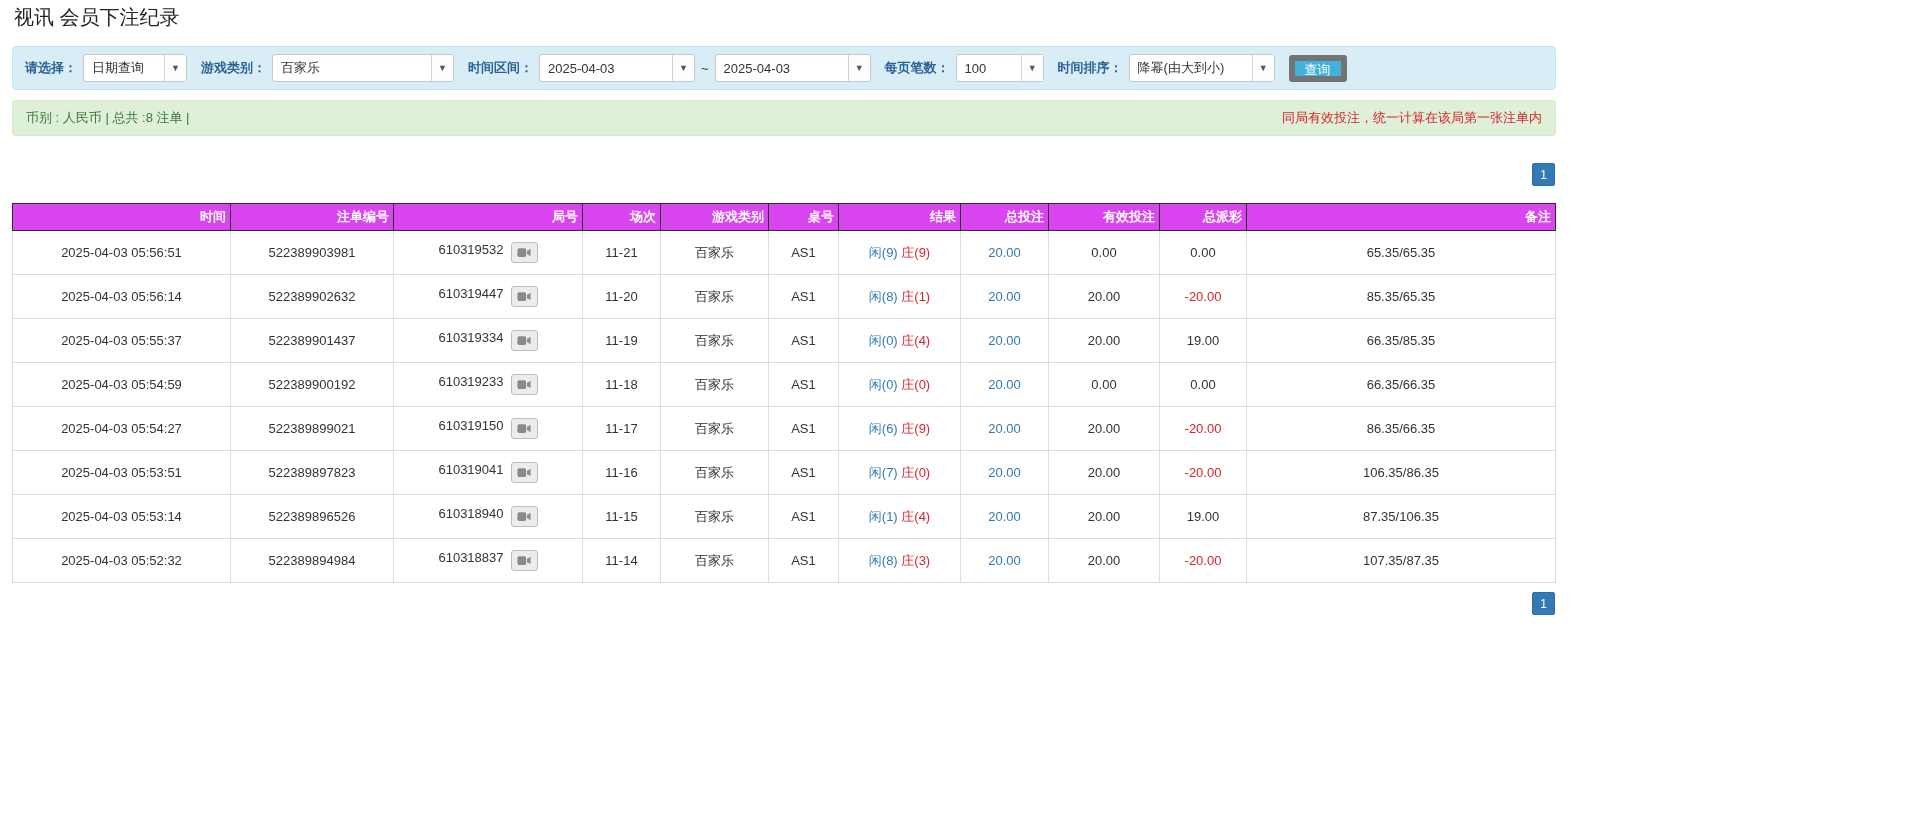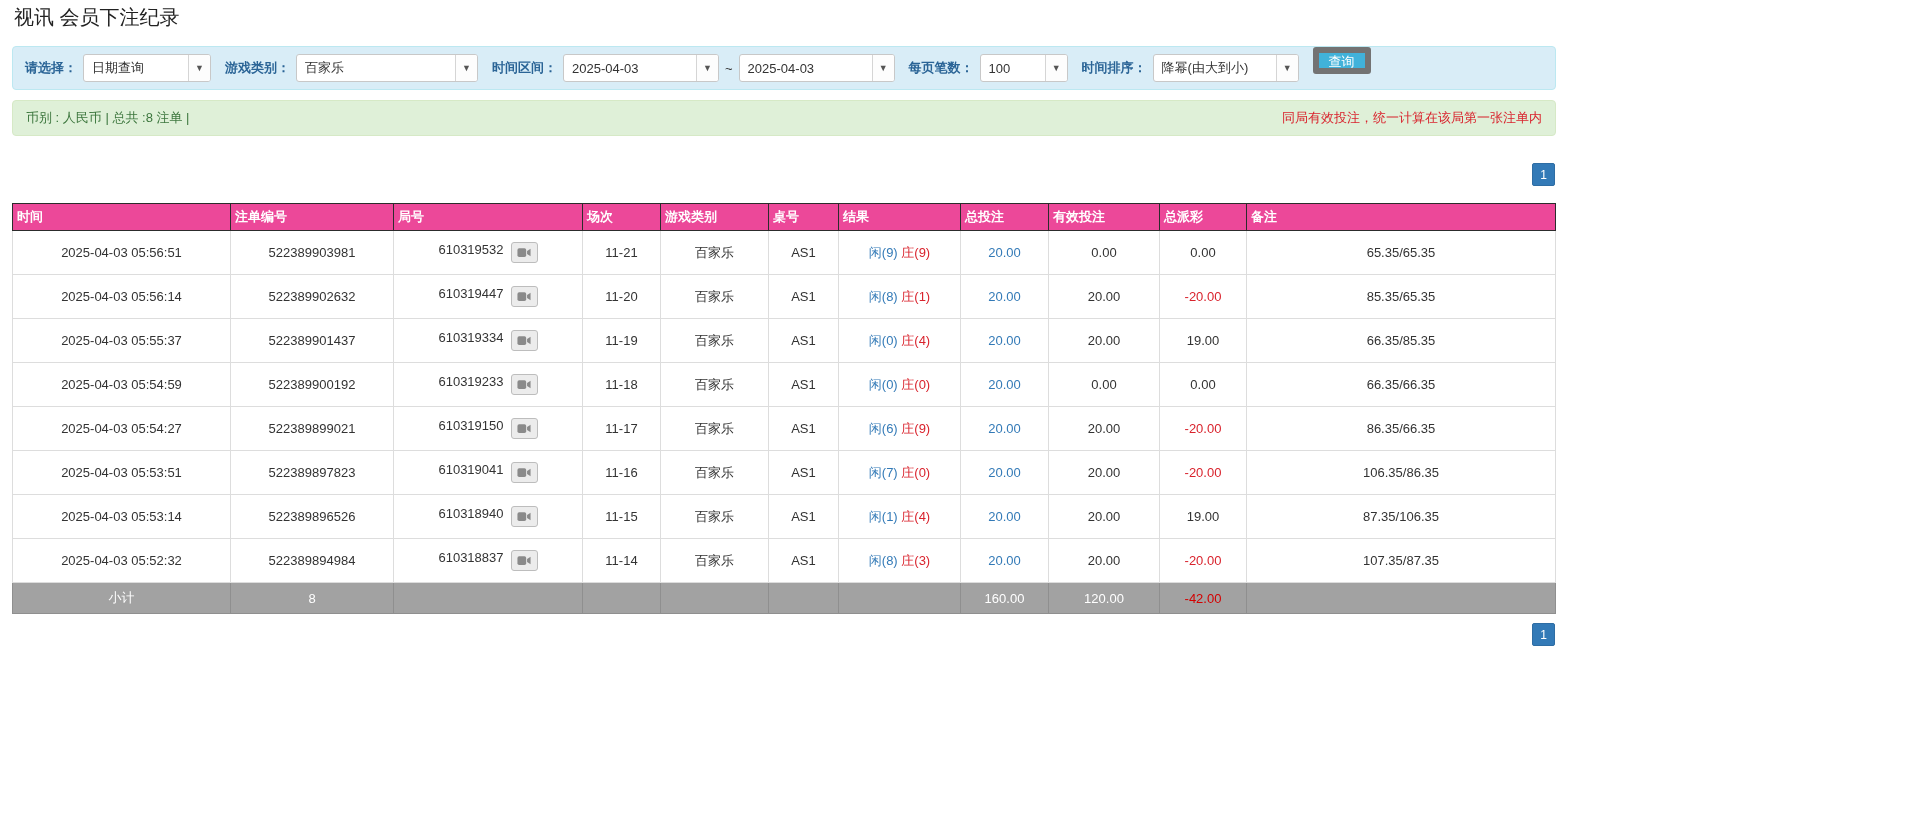--- a/index.html
+++ b/index.html
@@ -9,38 +9,38 @@
     font-family: "Liberation Sans", "DejaVu Sans", sans-serif;
     font-size: 13px; color: #333;
   }
   .page { width: 1544px; margin: 4px 0 0 12px; }
 
   .title { font-size: 20px; font-weight: 400; color: #222; margin: 0 0 15px 2px; }
 
   
   .filter-bar {
     background: #d9edf7; border: 1px solid #bce8f1; border-radius: 4px;
-    height: 44px; display: flex; padding: 0 12px; gap: 14px;
+    height: 44px; display: flex; align-items: center; padding: 0 12px; gap: 14px;
   }
   .filter-item { display: flex; align-items: center; gap: 6px; }
   .flabel { color: #2a6496; font-weight: bold; font-size: 13px; white-space: nowrap; }
   .combo {
     display: flex; align-items: stretch; background: #fff;
     border: 1px solid #c8c8c8; border-radius: 3px; height: 28px; overflow: hidden;
   }
   .combo-text {
     padding: 0 8px; display: flex; align-items: center;
     font-size: 13px; color: #333; flex: 1; white-space: nowrap; overflow: hidden;
   }
   .combo-btn {
     width: 22px; border-left: 1px solid #d5d5d5; background: #fdfdfd;
     display: flex; align-items: center; justify-content: center;
     color: #555; font-size: 9px; cursor: pointer; flex: none;
   }
-  .w-query { width: 128px; } .w-game { width: 182px; } .w-date { width: 156px; }
+  .w-query { width: 104px; } .w-game { width: 182px; } .w-date { width: 156px; }
   .w-size  { width: 88px; } .w-sort { width: 146px; }
   .range-sep { color: #333; }
   .search-btn {
     background: #41b2da; color: #fff; border: 6px solid #737373; border-radius: 3px;
     height: 27px; padding: 0 10px; font-size: 13px; cursor: pointer;
     font-family: inherit;
   }
 
   
   .summary-bar {
@@ -56,22 +56,22 @@
   .pager.bottom { margin: 9px 1px 0 0; }
   .page-btn {
     min-width: 23px; height: 23px; background: #337ab7; border: 1px solid #2e6da4;
     color: #fff; display: flex; align-items: center; justify-content: center;
     font-size: 12px; border-radius: 2px; cursor: pointer;
   }
 
   
   table { width: 100%; border-collapse: collapse; table-layout: fixed; }
   thead th {
-    background: #ec4899; color: #fff; font-weight: bold; font-size: 13px;
-    height: 27px; border: 1px solid #2c2c2c; text-align: left; padding: 0 4px;
+    background: #d946ef; color: #fff; font-weight: bold; font-size: 13px;
+    height: 27px; border: 1px solid #2c2c2c; text-align: right; padding: 0 4px;
   }
   thead th:nth-child(1)  { width: 218px; }
   thead th:nth-child(2)  { width: 163px; }
   thead th:nth-child(3)  { width: 189px; }
   thead th:nth-child(4)  { width: 78px;  }
   thead th:nth-child(5)  { width: 108px; }
   thead th:nth-child(6)  { width: 70px;  }
   thead th:nth-child(7)  { width: 122px; }
   thead th:nth-child(8)  { width: 88px;  }
   thead th:nth-child(9)  { width: 111px; }
@@ -339,33 +339,20 @@
             </span></td>
           <td>11-14</td>
           <td>百家乐</td>
           <td>AS1</td>
           <td><span class="res-player">闲(8)</span> <span class="res-banker">庄(3)</span></td>
           <td><a class="bet-link">20.00</a></td>
           <td>20.00</td>
           <td class="neg">-20.00</td>
           <td>107.35/87.35</td>
         </tr>
-        <tr class="sum-row">
-          <td>小计</td>
-          <td>8</td>
-          <td></td>
-          <td></td>
-          <td></td>
-          <td></td>
-          <td></td>
-          <td>160.00</td>
-          <td>120.00</td>
-          <td class="neg">-42.00</td>
-          <td></td>
-        </tr>
       </tbody>
   </table>
 
   <div class="pager bottom">
     <span class="page-btn">1</span>
   </div>
 
 </div>
 
 </body></html>

